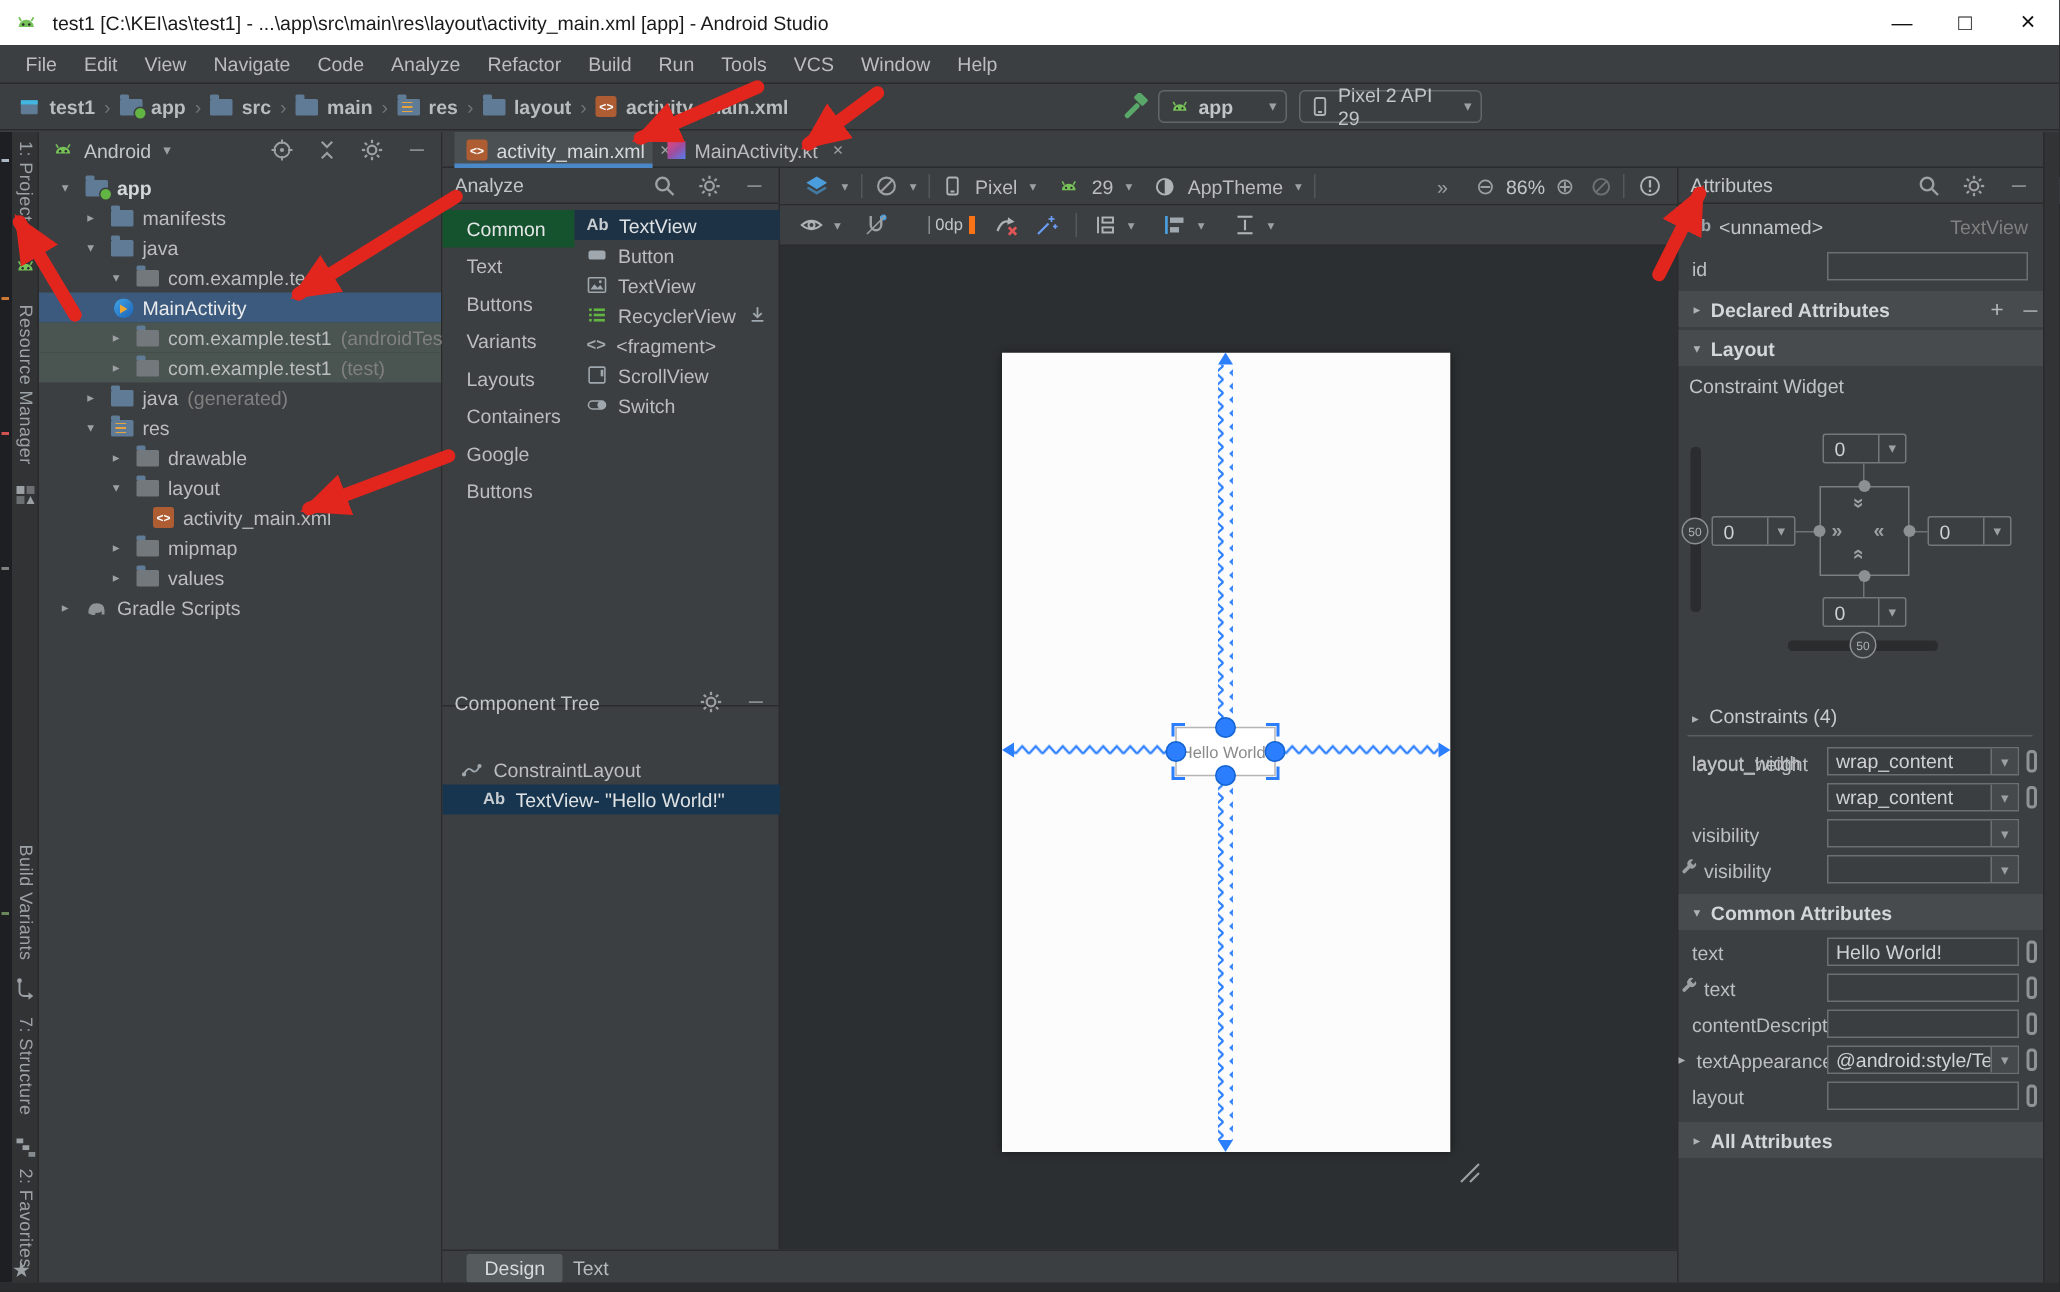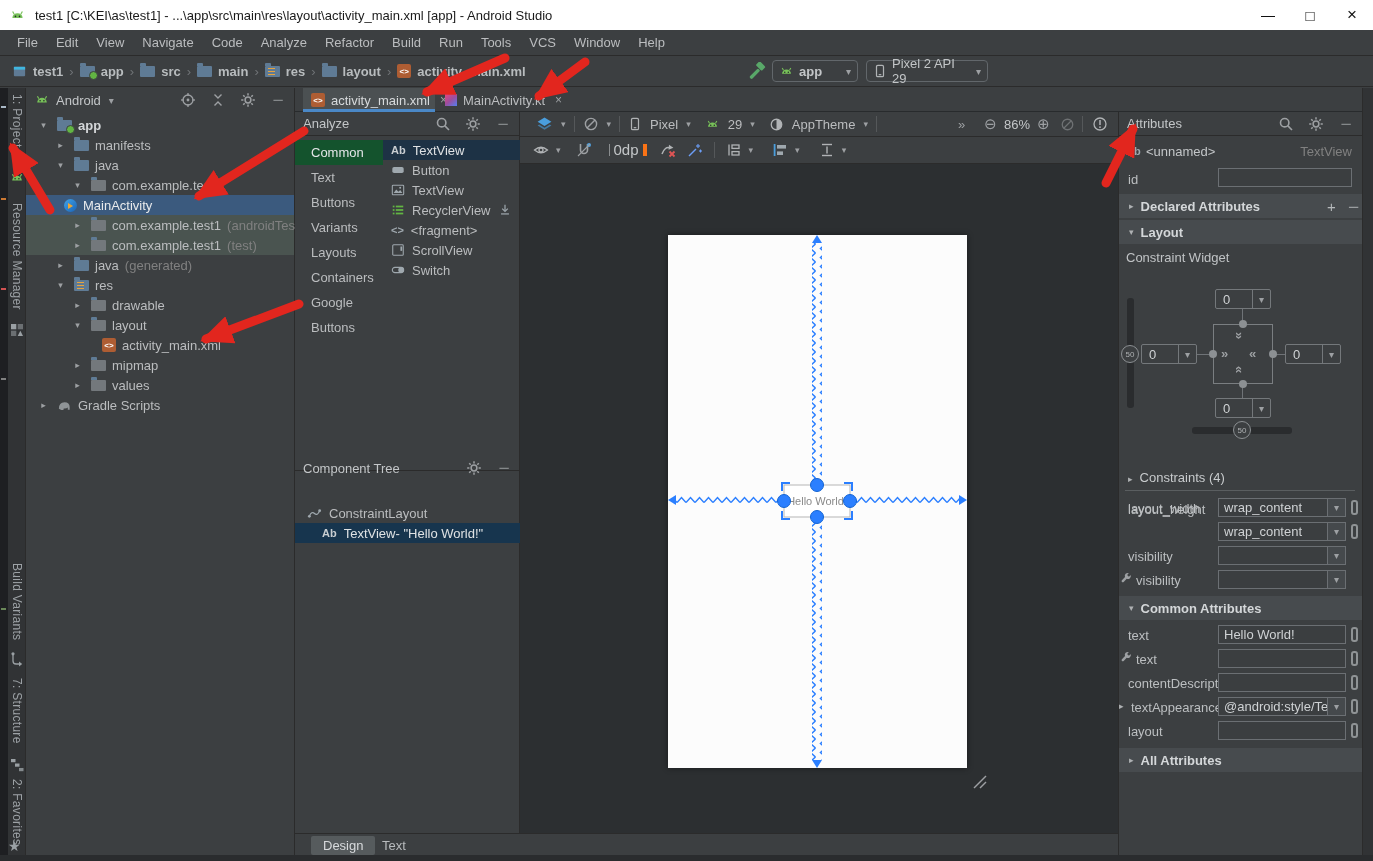--- a/index.html
+++ b/index.html
@@ -485,21 +485,21 @@
       <div class="trow" style="padding-left:27px">
         <span class="chev">▾</span>
         <span class="folder"></span>
         <span>java</span>
       </div>
       <div class="trow" style="padding-left:44px">
         <span class="chev">▾</span>
         <span class="folder" style="background:#73787c"></span>
         <span>com.example.test1</span>
       </div>
-      <div class="trow sel-blue" style="padding-left:38px">
+      <div class="trow sel-blue" style="padding-left:50px">
         <span class="kico"></span>
         <span>MainActivity</span>
       </div>
       <div class="trow sel-olive" style="padding-left:44px">
         <span class="chev">▸</span>
         <span class="folder" style="background:#73787c"></span>
         <span>com.example.test1</span>
         <span class="dim">(androidTest)</span>
       </div>
       <div class="trow sel-olive" style="padding-left:44px">
@@ -695,21 +695,21 @@
       </svg>
   </div>
   <div class="abs r" style="left:520px;top:137px;width:598px;height:27px;background:#3c3f41;border-bottom:1px solid #2b2b2b;gap:7px;padding-left:13px">
     <svg class="ic" style="width:16px;height:16px;color:#b0b3b5">
         <use href="#i-eye"></use>
       </svg>
     <span style="font-size:9px;color:#9da0a3">▾</span>
     <svg class="ic" style="width:16px;height:16px;color:#9da0a3;margin-left:8px">
         <use href="#i-magnet"></use>
       </svg>
-    <span style="margin-left:10px;font-size:15px;color:#c3c6c8;border-left:1px solid #8a8d8f;border-right:4px solid #f97316;padding:0 4px;height:12px;line-height:12px">0dp</span>
+    <span style="margin-left:20px;font-size:11px;color:#c3c6c8;border-left:1px solid #8a8d8f;border-right:4px solid #f97316;padding:0 4px;height:12px;line-height:12px">0dp</span>
     <svg class="ic" style="width:16px;height:16px;color:#b0b3b5;margin-left:6px">
         <use href="#i-clearconstraints"></use>
       </svg>
     <svg class="ic" style="width:16px;height:16px;color:#6C9EF8;margin-left:4px">
         <use href="#i-wand"></use>
       </svg>
     <div class="sep-v" style="height:16px;margin-left:4px"></div>
     <svg class="ic" style="width:16px;height:16px;color:#b0b3b5;margin-left:4px">
         <use href="#i-guidelines"></use>
       </svg>

